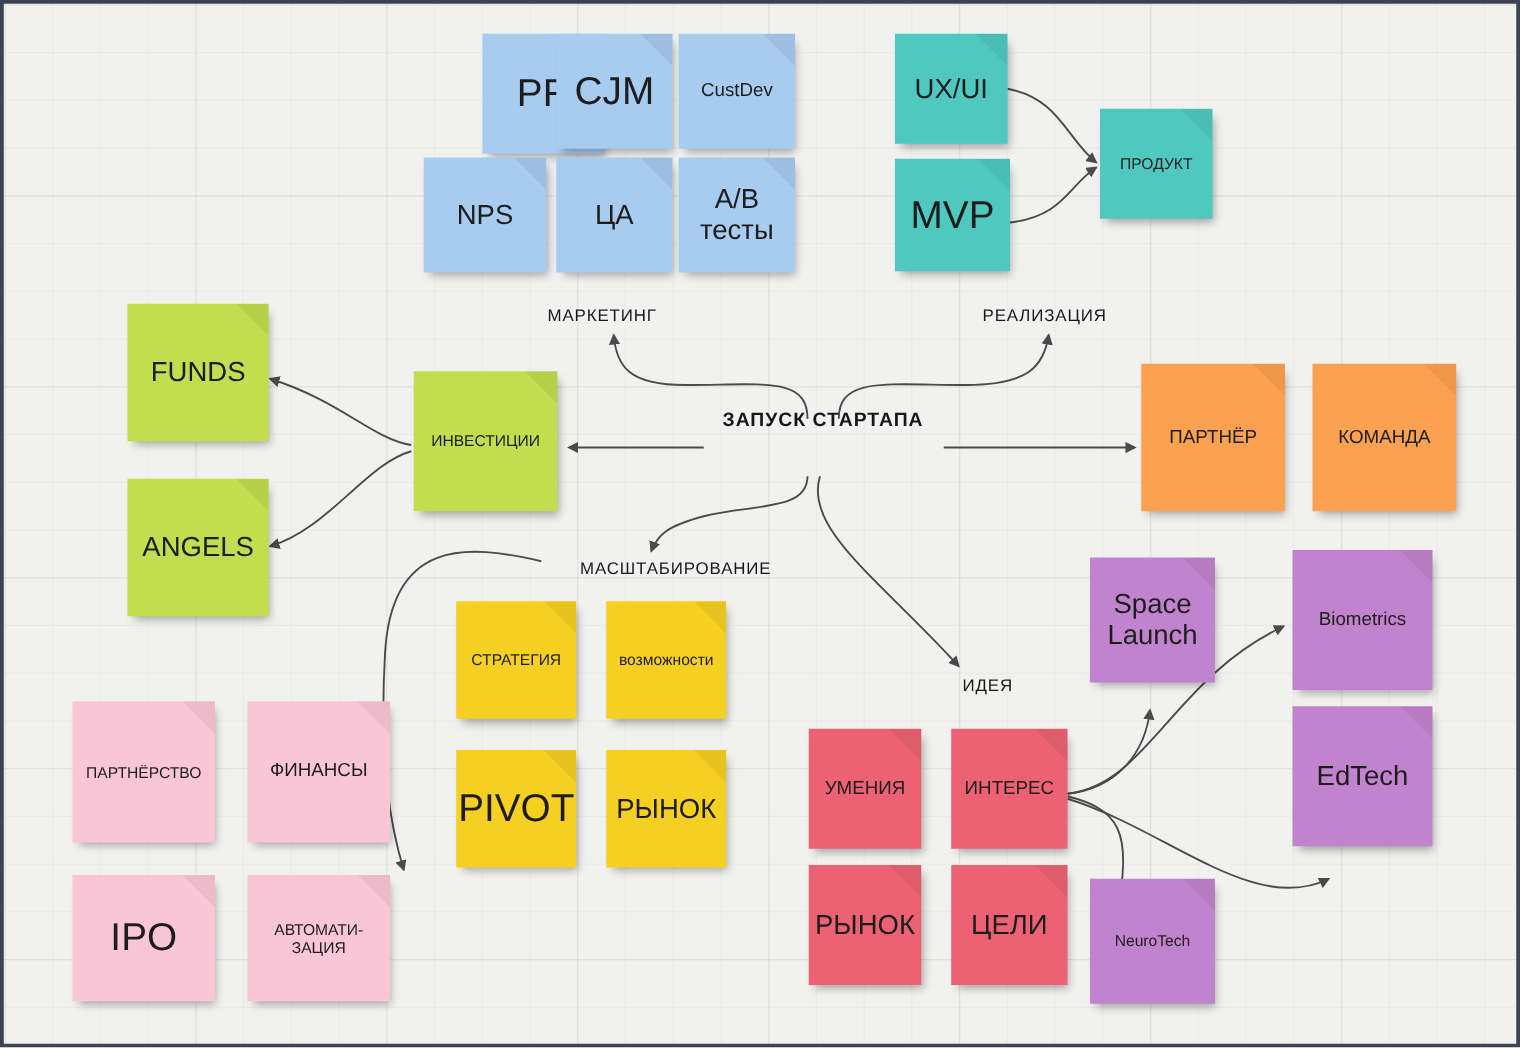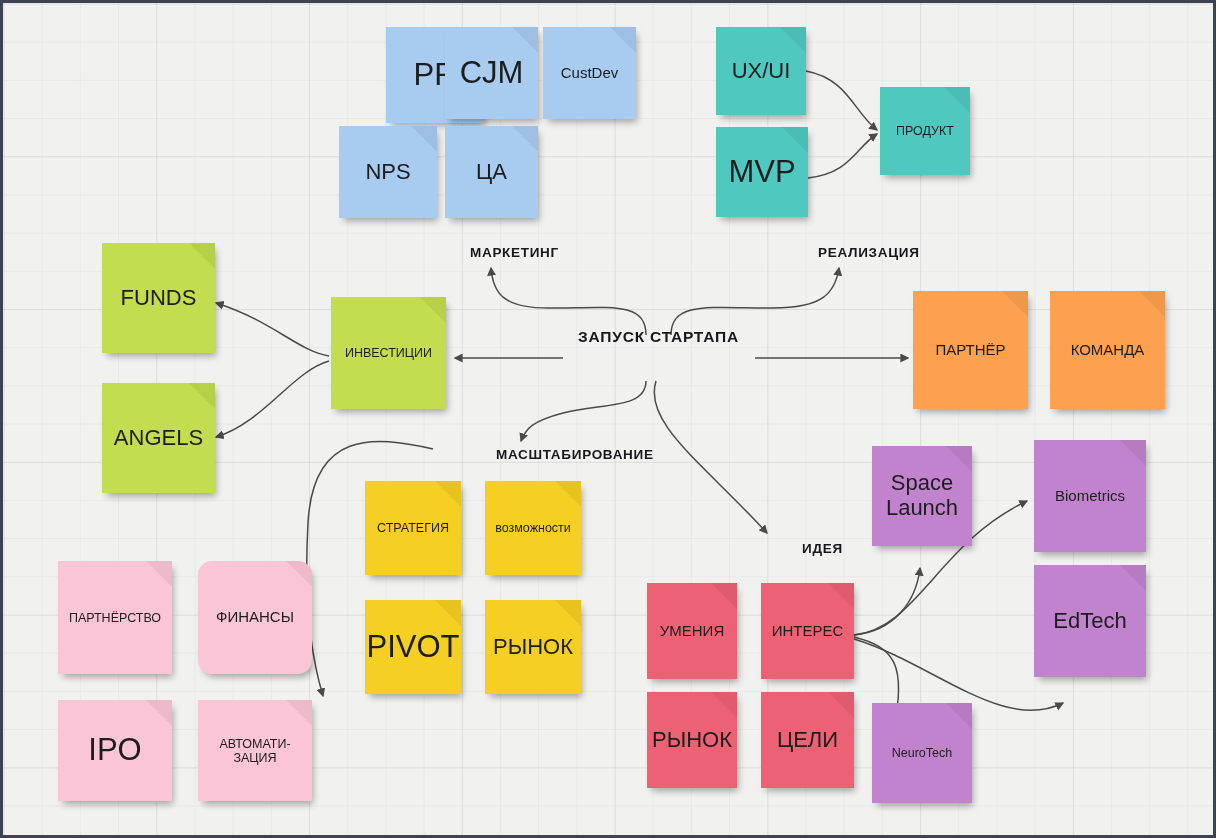--- a/index.html
+++ b/index.html
@@ -65,26 +65,25 @@
     z-index: 12;
     font-weight: bold;
     letter-spacing: 0.8px;
     color: #17171c;
     white-space: nowrap;
     font-size: 15.5px;
   }
   .branch {
     position: absolute;
     z-index: 12;
-    font-weight: bold;
+    font-weight: normal;
     letter-spacing: 0.7px;
     color: #17171c;
     white-space: nowrap;
     font-size: 13.5px;
-    margin-left: 32px;
   }
   .sz-lg { font-size: 31px; font-weight: 400; }
   .sz-md { font-size: 22px; font-weight: 400; }
   .sz-sm { font-size: 15px; font-weight: 400; }
   .sz-xs { font-size: 12.5px; font-weight: 400; }
 </style>
 </head>
 <body>
 
 <div id="board">
@@ -134,39 +133,40 @@
   <div class="branch" style="left:435px; top:242px;">МАРКЕТИНГ</div>
   <div class="branch" style="left:783px; top:242px;">РЕАЛИЗАЦИЯ</div>
   <div class="branch" style="left:461px; top:444px;">МАСШТАБИРОВАНИЕ</div>
   <div class="branch" style="left:743px; top:538px;padding-left:24px;">ИДЕЯ</div>
 
   <div class="note sz-lg" style="left:336px; top:24px; width:98px; height:96px; background:#a8cbf0;margin-left:47px;">PR</div>
   <div class="note sz-lg" style="left:442px; top:24px; width:93px; height:92px; background:#a8cbf0;">CJM</div>
   <div class="note sz-sm" style="left:540px; top:24px; width:93px; height:92px; background:#a8cbf0;">CustDev</div>
   <div class="note sz-md" style="left:336px; top:123px; width:98px; height:92px; background:#a8cbf0;">NPS</div>
   <div class="note sz-md" style="left:442px; top:123px; width:93px; height:92px; background:#a8cbf0;">ЦА</div>
+  <div class="note sz-md" style="left:540px; top:123px; width:93px; height:92px; background:#a8cbf0;">A/B<br>тесты</div>
 
   <div class="note sz-md" style="left:713px; top:24px; width:90px; height:88px; background:#4fc9c0;">UX/UI</div>
   <div class="note sz-xs" style="left:877px; top:84px; width:90px; height:88px; background:#4fc9c0;">ПРОДУКТ</div>
   <div class="note sz-lg" style="left:713px; top:124px; width:92px; height:90px; background:#4fc9c0;">MVP</div>
 
   <div class="note sz-md" style="left:99px; top:240px; width:113px; height:110px; background:#c2dd4f;">FUNDS</div>
   <div class="note sz-md" style="left:99px; top:380px; width:113px; height:110px; background:#c2dd4f;">ANGELS</div>
   <div class="note sz-xs" style="left:328px; top:294px; width:115px; height:112px; background:#c2dd4f;">ИНВЕСТИЦИИ</div>
 
   <div class="note sz-sm" style="left:910px; top:288px; width:115px; height:118px; background:#fba14f;">ПАРТНЁР</div>
   <div class="note sz-sm" style="left:1047px; top:288px; width:115px; height:118px; background:#fba14f;">КОМАНДА</div>
 
   <div class="note sz-xs" style="left:362px; top:478px; width:96px; height:94px; background:#f5cf21;">СТРАТЕГИЯ</div>
   <div class="note sz-xs" style="left:482px; top:478px; width:96px; height:94px; background:#f5cf21;">возможности</div>
   <div class="note sz-lg" style="left:362px; top:597px; width:96px; height:94px; background:#f5cf21;">PIVOT</div>
   <div class="note sz-md" style="left:482px; top:597px; width:96px; height:94px; background:#f5cf21;">РЫНОК</div>
 
   <div class="note sz-xs" style="left:55px; top:558px; width:114px; height:113px; background:#fbc5d8;">ПАРТНЁРСТВО</div>
-  <div class="note sz-sm" style="left:195px; top:558px; width:114px; height:113px; background:#fbc5d8;border-radius:14px;">ФИНАНСЫ</div>
+  <div class="note sz-sm" style="left:195px; top:558px; width:114px; height:113px; background:#fbc5d8;">ФИНАНСЫ</div>
   <div class="note sz-lg" style="left:55px; top:697px; width:114px; height:101px; background:#fbc5d8;">IPO</div>
   <div class="note sz-xs" style="left:195px; top:697px; width:114px; height:101px; background:#fbc5d8;">АВТОМАТИ-<br>ЗАЦИЯ</div>
 
   <div class="note sz-sm" style="left:644px; top:580px; width:90px; height:96px; background:#ec6274;">УМЕНИЯ</div>
   <div class="note sz-sm" style="left:758px; top:580px; width:93px; height:96px; background:#ec6274;">ИНТЕРЕС</div>
   <div class="note sz-md" style="left:644px; top:689px; width:90px; height:96px; background:#ec6274;">РЫНОК</div>
   <div class="note sz-md" style="left:758px; top:689px; width:93px; height:96px; background:#ec6274;">ЦЕЛИ</div>
 
   <div class="note sz-md" style="left:869px; top:443px; width:100px; height:100px; background:#c183cd;">Space<br>Launch</div>
   <div class="note sz-sm" style="left:1031px; top:437px; width:112px; height:112px; background:#c183cd;">Biometrics</div>

